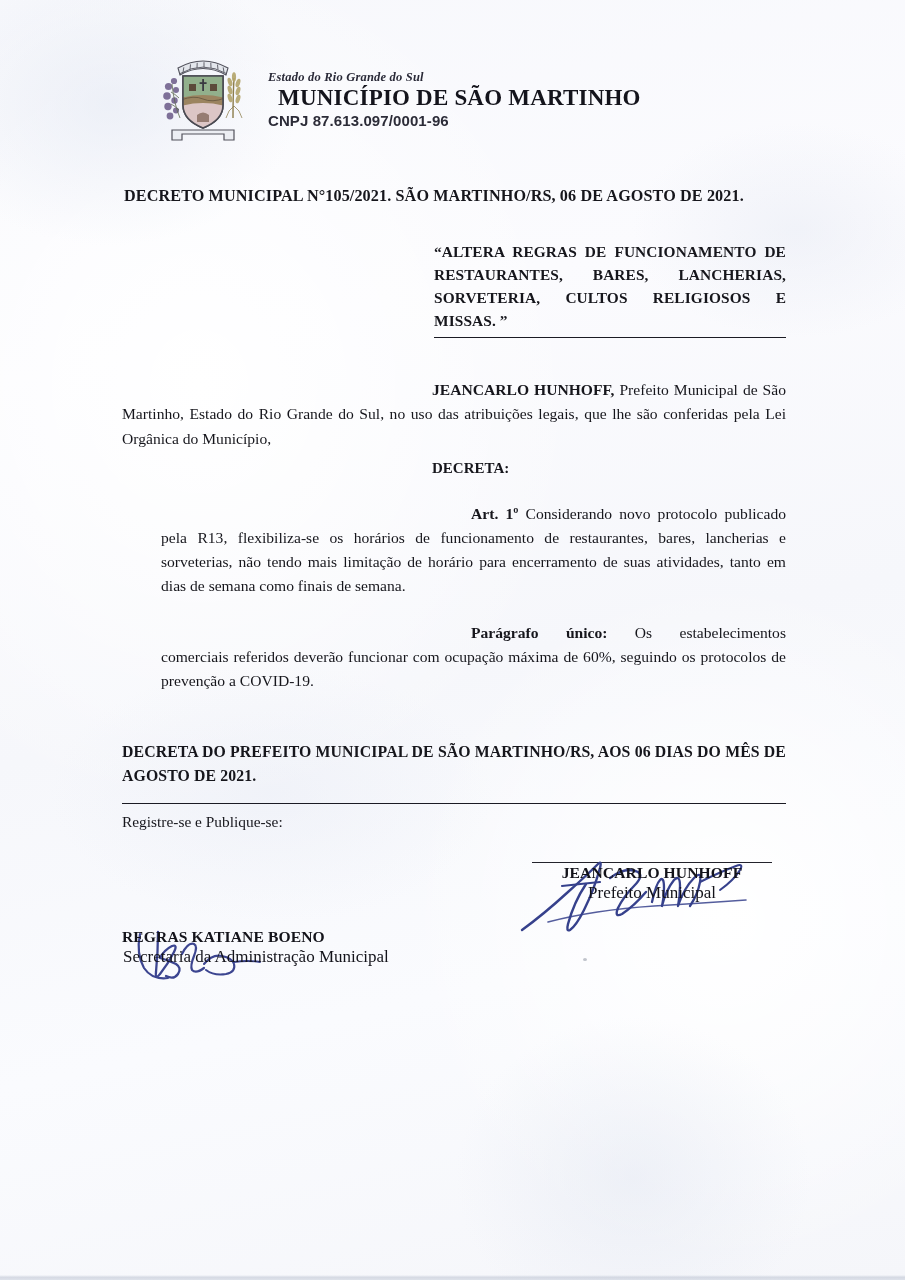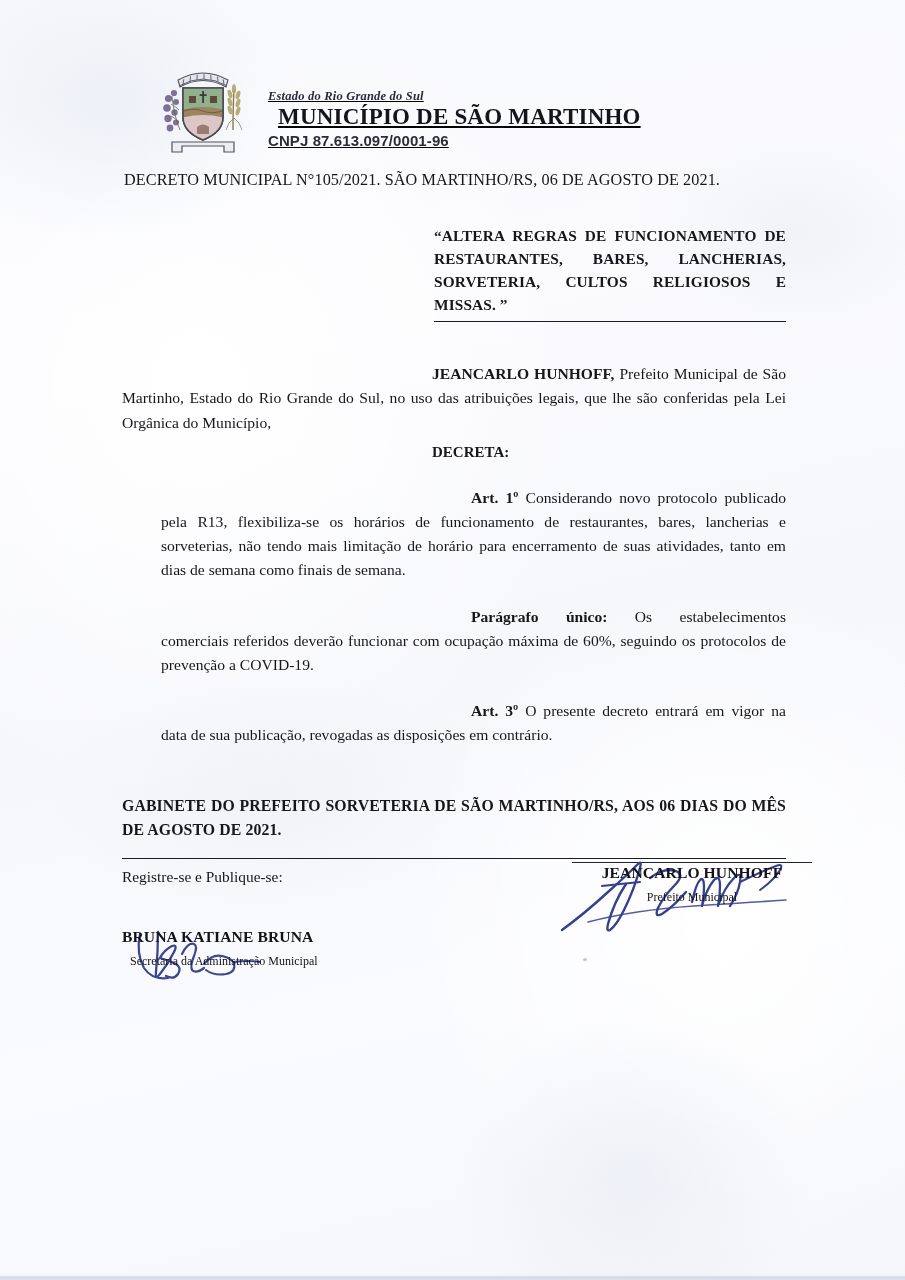--- a/index.html
+++ b/index.html
@@ -51,24 +51,23 @@
   .content {
     position: relative;
     z-index: 2;
     padding: 0;
   }
 
   
   .letterhead {
     position: absolute;
     left: 150px;
-    top: 60px;
+    top: 48px;
     display: flex;
-    align-items: center;
-    text-decoration: underline;
+    align-items: flex-start;
   }
   .crest {
     width: 106px;
     height: 96px;
     flex: 0 0 auto;
     margin-right: 10px;
   }
   .crest svg { display: block; }
 
   .letterhead-text {
@@ -107,25 +106,25 @@
     left: 122px;
     top: 168px;
     width: 664px;
     color: #16161c;
     font-size: 15.6px;
     line-height: 1.55;
     text-align: justify;
   }
 
   .decreto-title {
-    font-weight: 400;
+    font-weight: 700;
     font-size: 16.2px;
     letter-spacing: .1px;
     text-align: left;
-    margin: 0 0 32px 2px;
+    margin: 16px 0 32px 2px;
     white-space: nowrap;
   }
 
   .ementa-wrap {
     margin: 0 0 0 312px;
     width: 352px;
   }
   .ementa {
     font-weight: 700;
     font-size: 15.4px;
@@ -182,21 +181,21 @@
   }
   .registre {
     font-size: 15.4px;
     margin: 0;
     text-align: left;
   }
 
   
   .sig-mayor {
     position: absolute;
-    left: 572px;
+    left: 532px;
     top: 862px;
     width: 240px;
     text-align: center;
   }
   .sig-secretary {
     position: absolute;
     left: 122px;
     top: 928px;
     width: 290px;
     text-align: left;
@@ -226,22 +225,22 @@
   .sig-name {
     font-weight: 700;
     font-size: 15.6px;
     letter-spacing: .1px;
     margin: 0;
     color: #13131a;
     position: relative;
     z-index: 3;
   }
   .sig-role {
-    font-size: 12px;
-    margin: 8px;
+    font-size: 17px;
+    margin: 1px;
     color: #13131a;
     position: relative;
     z-index: 3;
   }
   .sig-mayor .sig-name,
   .sig-mayor .sig-role { text-align: center; }
 
   .stray-mark {
     position: absolute;
     left: 583px;
@@ -371,28 +370,23 @@
         </p>
       </div>
 
       <div class="art-block">
         <p class="para">
           <span class="lead-indent"></span><b>Parágrafo único:</b><span> Os estabelecimentos comerciais referidos deverão funcionar com ocupação máxima de 60%, seguindo os protocolos de prevenção a COVID-19.</span>
         </p>
       </div>
 
 
-      <div class="art-block">
-        <p class="para">
-          <span class="lead-indent"></span><b>Art. 3º</b><span> O presente decreto entrará em vigor na data de sua publicação, revogadas as disposições em contrário.</span>
-        </p>
-      </div>
 
       <p class="closing">
-        <span class="lead-indent"></span><span>GABINETE DO PREFEITO SORVETERIA DE</span>
+        <span class="lead-indent"></span><span>DECRETA DO PREFEITO MUNICIPAL DE</span>
         <span>SÃO MARTINHO/RS, AOS 06 DIAS DO MÊS DE AGOSTO DE 2021.</span>
       </p>
 
       <hr class="closing-rule">
 
       <p class="registre">Registre-se e Publique-se:</p>
     </div>
 
     <div class="sig-mayor">
       <svg class="sig-ink sig-ink-mayor" viewBox="0 0 260 78" aria-hidden="true">
@@ -413,20 +407,20 @@
     <div class="sig-secretary">
       <svg class="sig-ink sig-ink-secretary" viewBox="0 0 150 64" aria-hidden="true">
         <g fill="none" stroke="#3c4590" stroke-linecap="round" stroke-linejoin="round">
           <path d="M6 10 Q2 30 10 44 Q18 56 34 54" stroke-width="2.2"></path>
           <path d="M24 8 Q24 28 22 48 Q21 56 26 50 Q34 40 40 28 Q44 20 38 22 Q30 26 26 34 Q34 36 42 40 Q48 44 44 50 Q40 56 32 52" stroke-width="2.3"></path>
           <path d="M48 30 Q54 18 60 20 Q64 22 60 32 Q56 42 58 46 Q62 50 70 44" stroke-width="2.2"></path>
           <path d="M70 40 Q78 30 88 32 Q98 34 100 40 Q102 48 92 50 Q80 52 72 46" stroke-width="2.1"></path>
           <path d="M100 38 Q114 36 126 38" stroke-width="1.8"></path>
         </g>
       </svg>
-      <p class="sig-name">BRUNA KATIANE BRUNA</p>
+      <p class="sig-name">REGRAS KATIANE BOENO</p>
       <p class="sig-role">Secretaria da Administração Municipal</p>
     </div>
 
     <div class="stray-mark"></div>
 
   </div>
 </div>
 
 </body></html>

